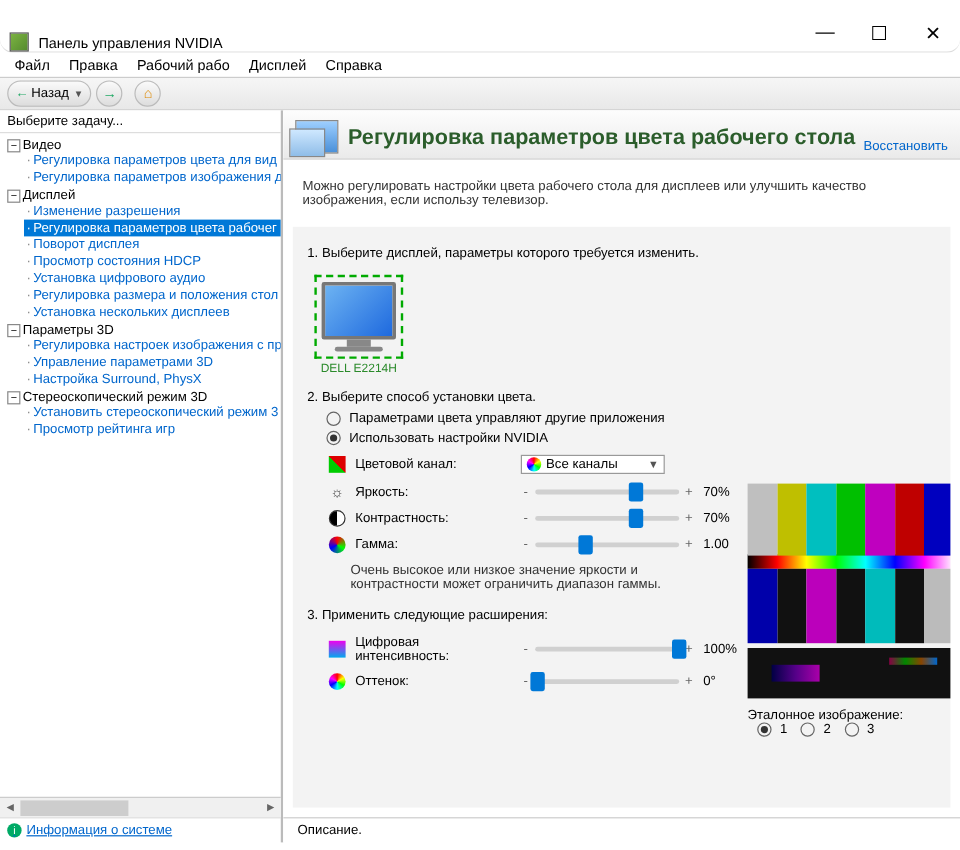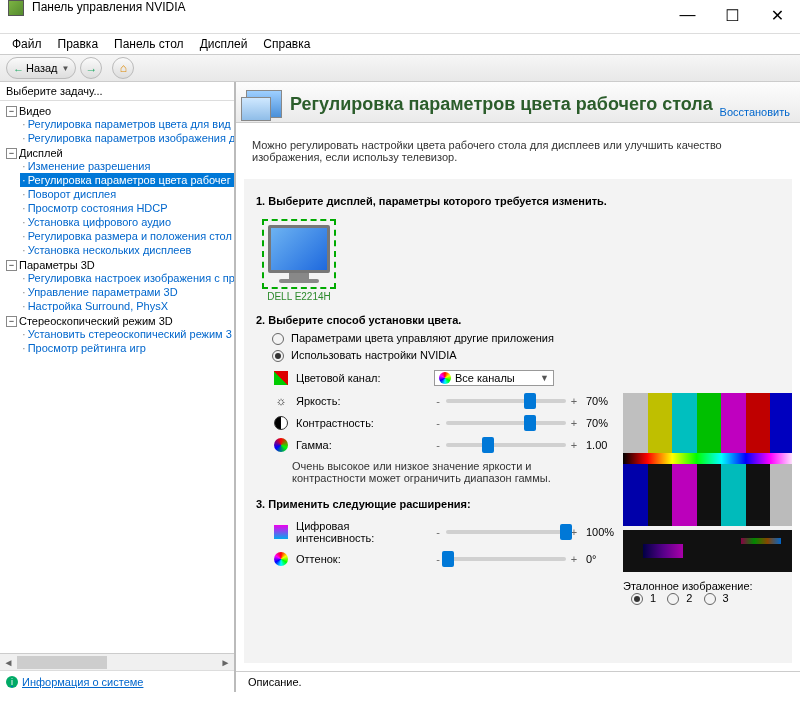--- a/index.html
+++ b/index.html
@@ -1,19 +1,19 @@
 <!DOCTYPE html>
 <html><head>
 <meta charset="utf-8">
 <style>
 * { box-sizing: border-box; margin: 0; padding: 0; font-family: "Segoe UI", Tahoma, sans-serif; }
 body { width: 800px; height: 708px; background: #fff; font-size: 11px; overflow: hidden; position: relative; }
 
 
-.titlebar { height: 34px; background: #fff; display: flex; align-items: flex-start; padding: 0 0 0 8px; border-bottom: 1px solid #ddd; }
+.titlebar { height: 44px; background: #fff; display: flex; align-items: flex-end; padding: 0 0 0 8px; border-bottom: 1px solid #ddd; border-radius: 11px; }
 .titlebar-icon { width: 16px; height: 16px; background: linear-gradient(135deg, #7cb342, #558b2f); margin-right: 8px; border: 1px solid #555; }
 .titlebar-title { flex: 1; font-size: 12px; color: #000; }
 .win-btns { display: flex; }
 .win-btn { width: 45px; height: 30px; display: flex; align-items: center; justify-content: center; font-size: 16px; cursor: pointer; }
 
 
 .menubar { height: 20px; display: flex; align-items: center; padding: 0 4px; font-size: 12px; }
 .menu-item { padding: 2px 8px; cursor: pointer; }
 
 
@@ -52,21 +52,21 @@
 .main { flex: 1; background: #fff; display: flex; flex-direction: column; overflow: hidden; }
 .main-header { background: linear-gradient(#fdfdfd, #eaeaea); border-bottom: 1px solid #ccc; padding: 8px 10px 4px 10px; position: relative; }
 .main-title-row { display: flex; align-items: center; gap: 8px; }
 .main-title-icon { width: 36px; height: 28px; background: linear-gradient(#9ecfff, #4a90d9); border: 1px solid #888; position: relative; }
 .main-title-icon::before { content: ""; position: absolute; left: -6px; top: 6px; width: 28px; height: 22px; background: linear-gradient(#cfe8ff, #8fbde8); border: 1px solid #888; }
 .main-title { font-size: 18px; font-weight: bold; color: #2b5d2b; }
 .restore-link { position: absolute; right: 10px; bottom: 4px; color: #0066cc; font-size: 11px; cursor: pointer; }
 .main-desc { padding: 16px 16px; font-size: 11px; color: #333; }
 
 .main-body { flex: 1; background: #f3f3f3; margin: 0 8px 8px 8px; padding: 10px 12px; position: relative; overflow: hidden; }
-.section-title { font-weight: bold; font-size: 11px; margin: 6px 0; }
+.section-title { font-weight: normal; font-size: 11px; margin: 6px 0; }
 
 
 .monitor-box { display: inline-block; padding: 6px; }
 .monitor { width: 62px; height: 48px; border: 3px solid #777; background: linear-gradient(135deg, #6db3f2, #1e69de); position: relative; border-radius:2px; cursor:pointer; }
 .monitor-outline{ border:2px dashed #0a0; padding:4px; display:inline-block;}
 .monitor-stand { width: 20px; height: 6px; background: #888; margin: 0 auto; }
 .monitor-base { width: 40px; height: 4px; background: #888; margin: 0 auto; border-radius: 2px; }
 .monitor-label { text-align: center; color: #2b8a2b; font-size: 10px; margin-top: 0; }
 
 
@@ -122,21 +122,21 @@
   <div class="win-btns">
     <div class="win-btn">—</div>
     <div class="win-btn">☐</div>
     <div class="win-btn">✕</div>
   </div>
 </div>
 
 <div class="menubar">
   <div class="menu-item">Файл</div>
   <div class="menu-item">Правка</div>
-  <div class="menu-item">Панель стол</div>
+  <div class="menu-item">Рабочий рабо</div>
   <div class="menu-item">Дисплей</div>
   <div class="menu-item">Справка</div>
 </div>
 
 <div class="toolbar">
   <div class="tool-back">
     <span class="arr">←</span>
     <span>Назад</span>
     <span style="font-size:8px;color:#555;margin-left:2px">▼</span>
   </div>

